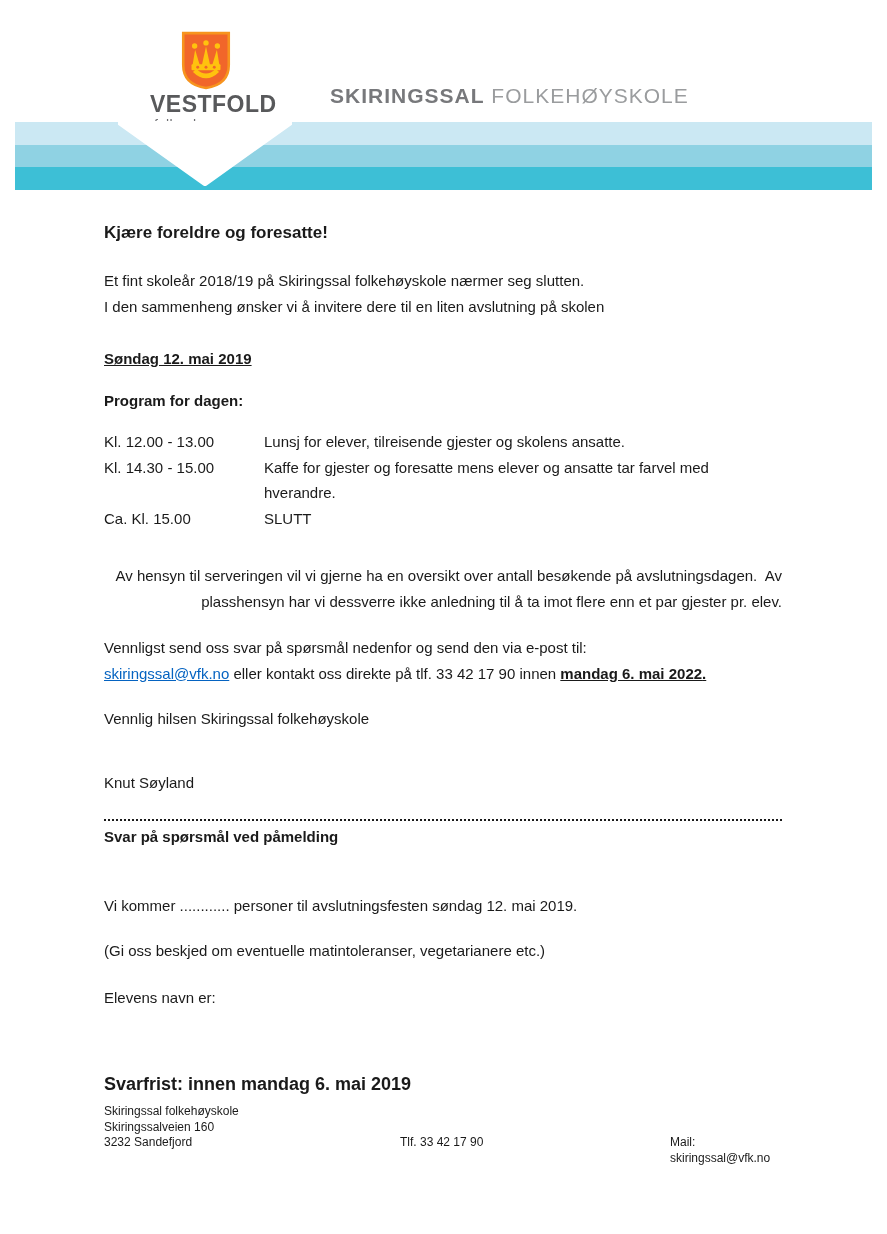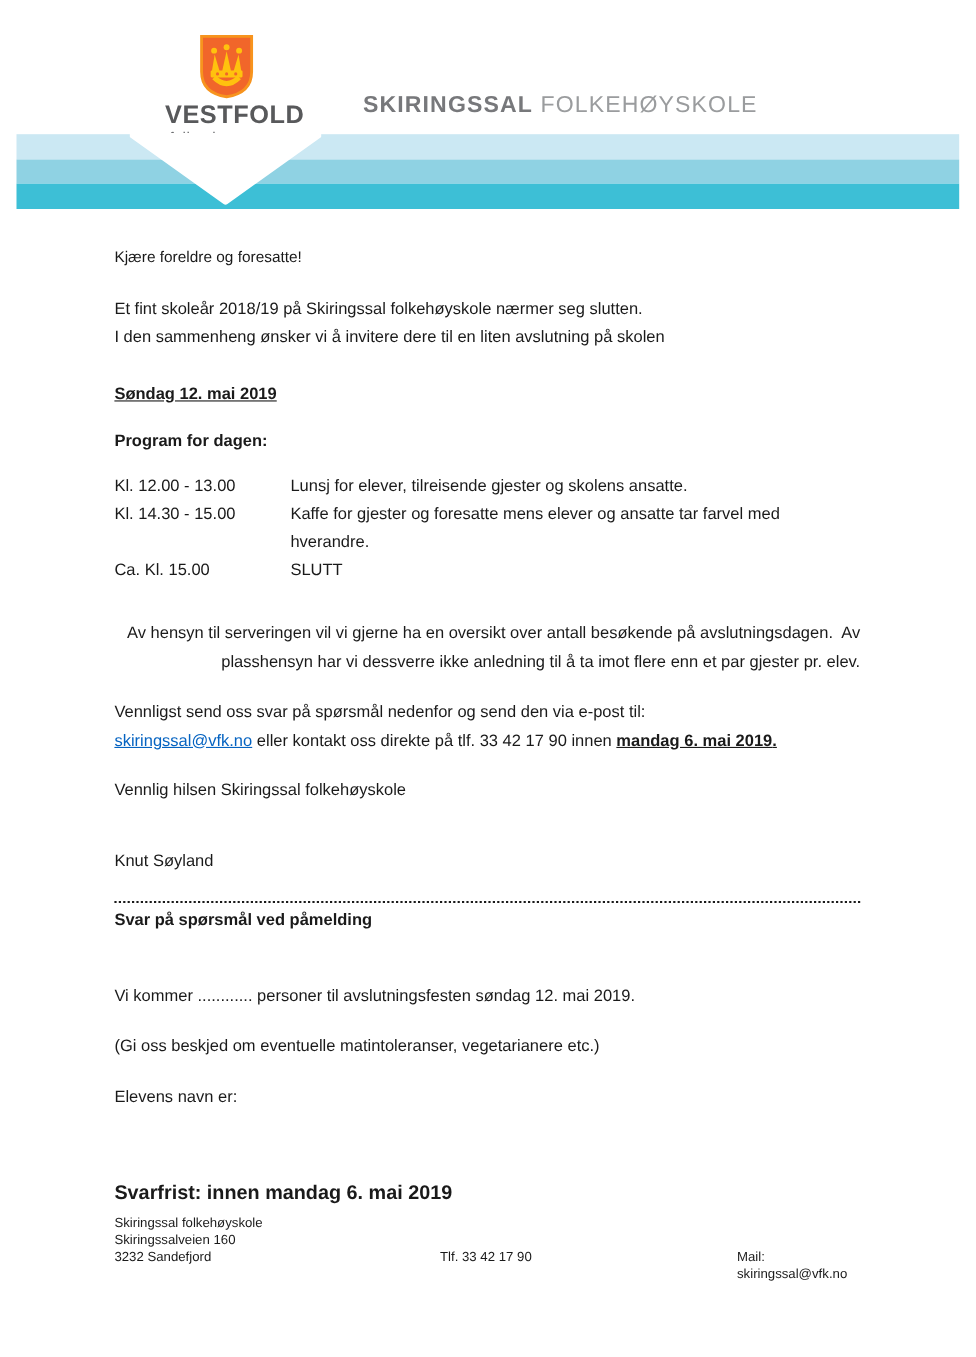--- a/index.html
+++ b/index.html
@@ -24,21 +24,21 @@
   
   .banner { position:absolute; top:122px; left:0; width:887px; height:68px; }
   .stripe { position:absolute; left:15px; width:857px; }
   .s1 { top:0;    height:23px; }
   .s2 { top:23px; height:22px; }
   .s3 { top:45px; height:23px; }
   .chevron { position:absolute; left:118px; top:-1px; }
 
   
   .letter { position:absolute; top:190px; left:0; width:887px; padding:0 105px 0 104px; font-size:15px; line-height:25.5px; }
-  .salutation { font-size:14px; font-weight:normal; margin-top:32px; line-height:22px; }
+  .salutation { font-size:17px; font-weight:bold; margin-top:32px; line-height:22px; }
   .intro { margin-top:24px; }
   .date-heading { margin-top:27px; font-weight:bold; text-decoration:underline; }
   .program-heading { margin-top:16px; font-weight:bold; }
   .program { margin-top:16px; }
   .program-row { display:flex; }
   .program-time { width:160px; flex:0 0 160px; }
   .program-desc { flex:1; max-width:518px; }
   .info-para { margin-top:32px; white-space:pre-wrap;text-align:right; }
   .request { margin-top:21px; }
   .email-link { color:#0563c1; text-decoration:underline; cursor:pointer; }
@@ -124,21 +124,21 @@
         <span class="program-time">Ca. Kl. 15.00</span>
         <span class="program-desc">SLUTT</span>
       </div>
     </div>
 
     <div class="info-para">Av hensyn til serveringen vil vi gjerne ha en oversikt over antall besøkende på avslutningsdagen.  Av plasshensyn har vi dessverre ikke anledning til å ta imot flere enn et par gjester pr. elev.</div>
 
     <div class="request">
       <div>Vennligst send oss svar på spørsmål nedenfor og send den via e-post til:</div>
       <div>
-        <span class="email-link">skiringssal@vfk.no</span><span> eller kontakt oss direkte på tlf. 33 42 17 90 innen </span><span class="deadline-bold">mandag 6. mai 2019</span><span class="deadline-bold">.</span>
+        <span class="email-link">skiringssal@vfk.no</span><span> eller kontakt oss direkte på tlf. 33 42 17 90 innen </span><span class="deadline-bold">mandag 6. mai 2022</span><span class="deadline-bold">.</span>
       </div>
     </div>
 
     <div class="signoff">Vennlig hilsen Skiringssal folkehøyskole</div>
 
     <div class="signature">
       <div>Knut Søyland</div>
     </div>
 
     <div class="dotted-line"></div>

